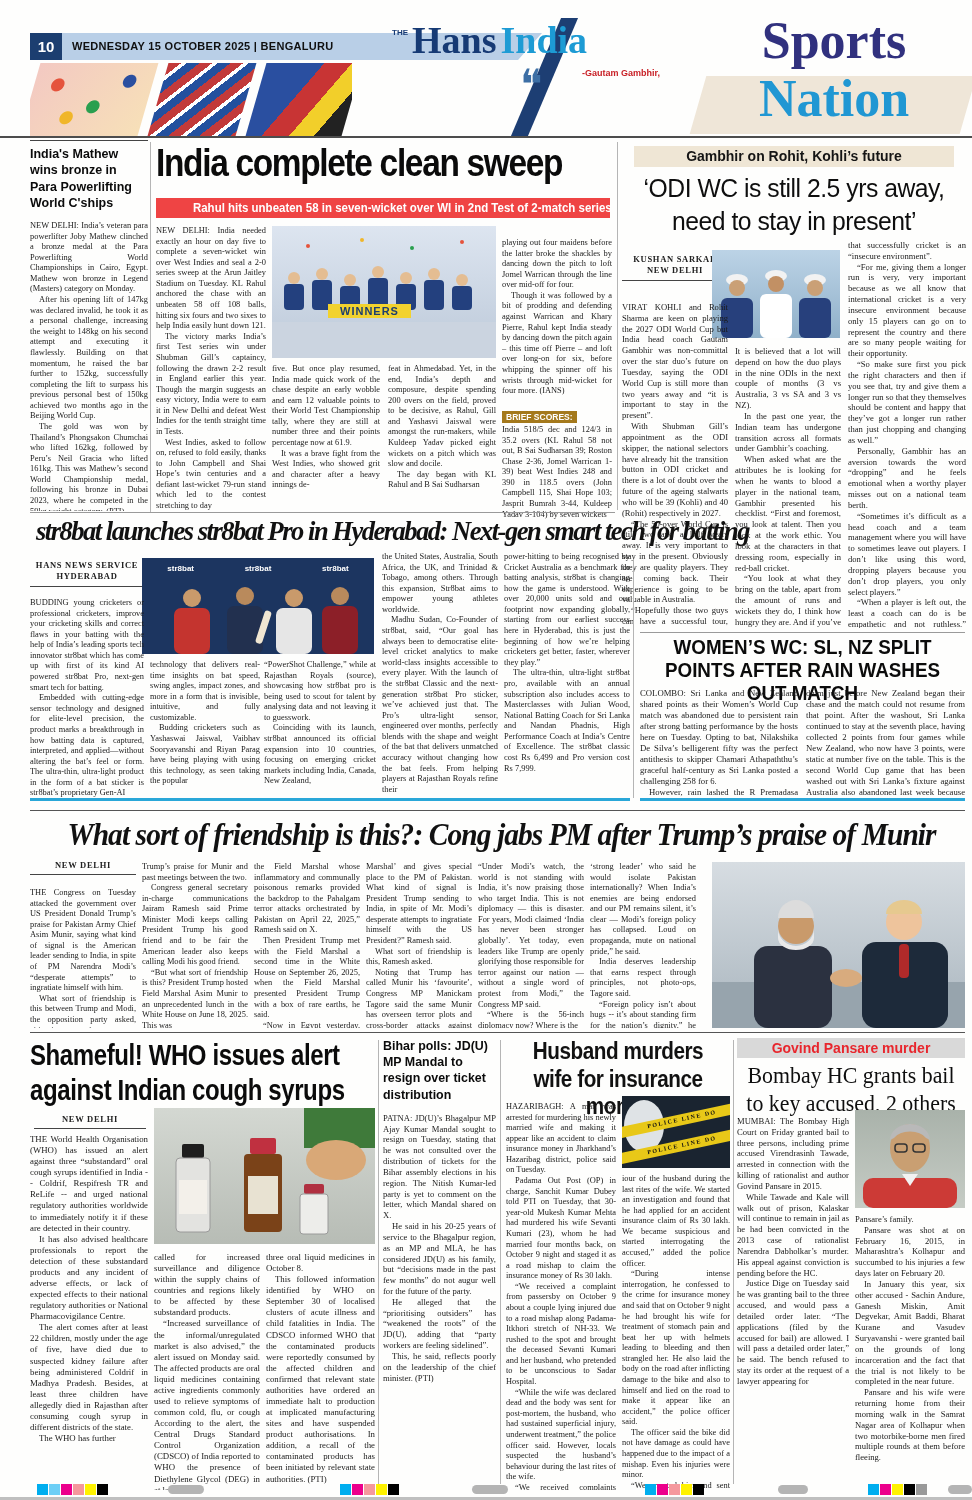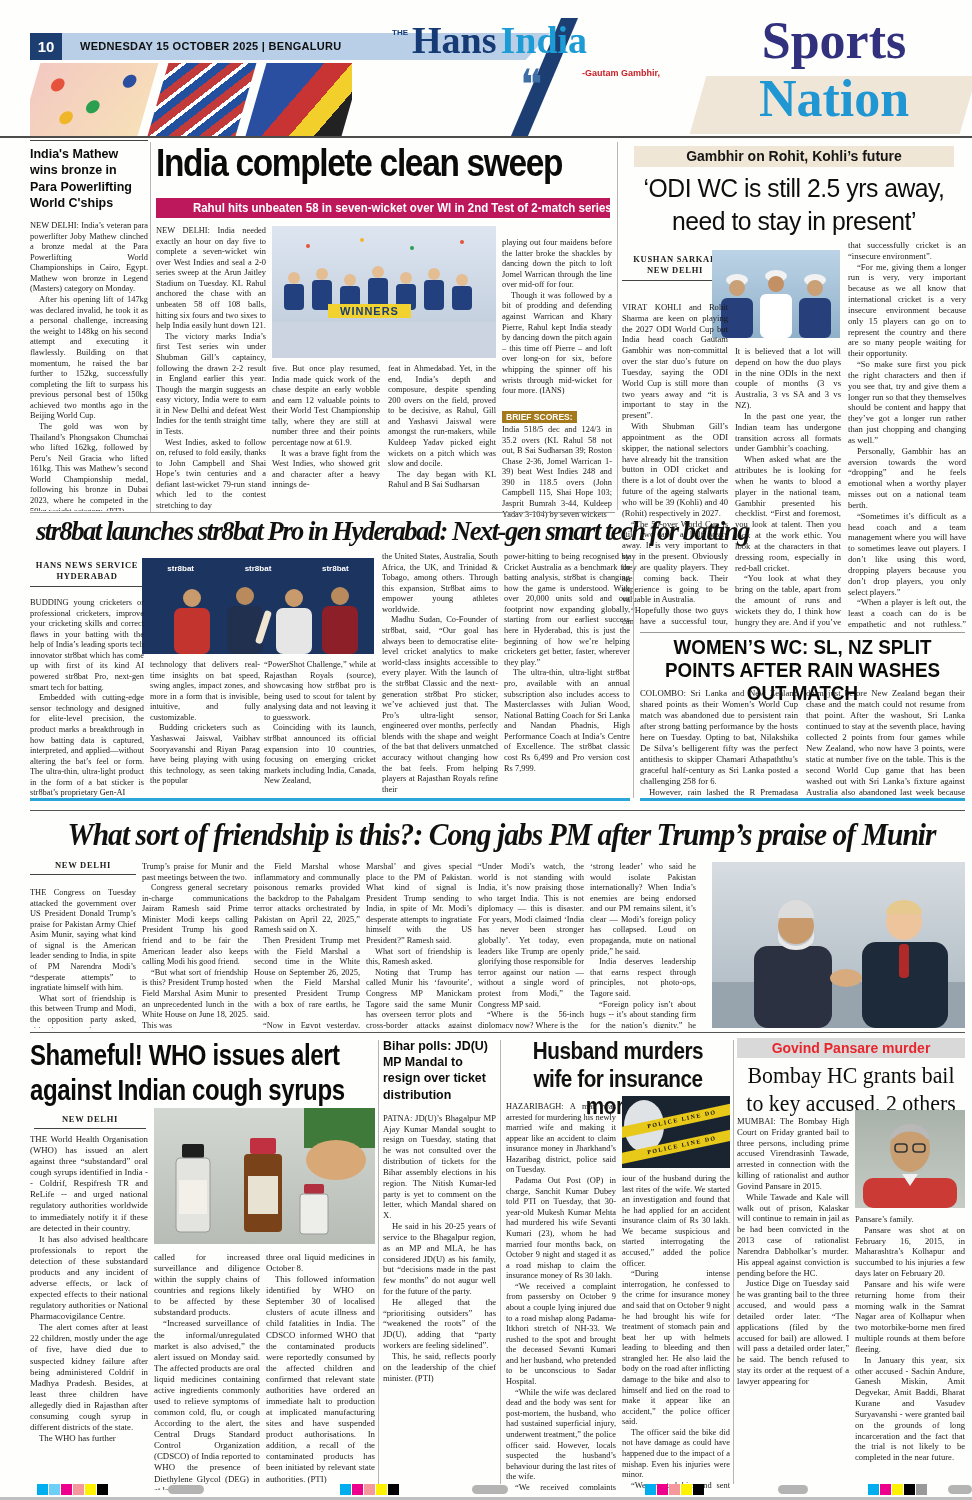--- a/index.html
+++ b/index.html
@@ -18,28 +18,28 @@
   .hl-ital{font-family:"Liberation Serif",serif;font-style:italic;font-weight:normal;color:#111;}
   .kicker{font-family:"Liberation Sans",sans-serif;font-weight:bold;text-align:center;}
   .byline{font-size:8.5px;font-weight:bold;letter-spacing:.7px;text-align:center;color:#222;line-height:1.35;}
   .byrule{border-bottom:1px solid #444;}
   .vrule{position:absolute;width:1px;background:#b5b5b5;}
   .hrule{position:absolute;height:1px;background:#9a9a9a;}
   .cyanrule{position:absolute;height:3px;background:#2aa7d8;}
   
   .numbox{background:#1c3e70;color:#fff;font-weight:bold;font-size:15px;text-align:center;line-height:27px;}
   .dateband{background:#b9cfe7;color:#101010;font-weight:bold;font-size:11px;line-height:27px;
-            padding-left:18px;letter-spacing:.3px;clip-path:polygon(0 0,100% 0,95% 100%,0 100%);}
+            padding-left:10px;letter-spacing:.3px;clip-path:polygon(0 0,100% 0,95% 100%,0 100%);}
   .slash{background:#1d3e73;transform:skewX(-23deg);}
   .slice{position:absolute;top:0;height:100%;transform:skewX(-16deg);}
   .quotetxt{font-weight:bold;font-size:9px;line-height:1.55;text-align:right;color:#1c1c1c;}
   .quoteattr{color:#c81f25;font-weight:bold;font-size:9px;text-align:right;margin-top:2px;}
   .brandserif{font-family:"Liberation Serif",serif;font-weight:bold;}
   
-  .redbar{background:#be185d;color:#fff;text-align:left;}
+  .redbar{background:#ef4444;color:#fff;text-align:left;}
   .redbar span{display:inline-block;font-weight:bold;font-size:13.5px;line-height:20px;white-space:nowrap;
                transform:scaleX(.85);transform-origin:center;}
   .scorelabel{display:inline-block;background:#a4791c;color:#fff;font-weight:bold;font-size:8.5px;
               padding:1px 4px;margin:4px 0 2px 0;}
   .photo{position:absolute;overflow:hidden;}
   .banner{position:absolute;background:#f2d22e;color:#1c3e70;font-weight:bold;font-size:11px;
           padding:1px 12px;letter-spacing:1px;}
   .tape{position:absolute;background:#e8c818;color:#111;font-weight:bold;font-size:6px;
         letter-spacing:1.5px;line-height:11px;text-align:center;transform:rotate(-12deg);}
   .logostrip{position:absolute;top:6px;left:0;right:0;display:flex;justify-content:space-around;
@@ -443,22 +443,22 @@
         <rect x="40" y="34" width="12" height="8" rx="3" fill="none" stroke="#333" stroke-width="1.5"></rect>
         <rect x="58" y="34" width="12" height="8" rx="3" fill="none" stroke="#333" stroke-width="1.5"></rect>
         <rect x="8" y="68" width="94" height="30" rx="10" fill="#cc3a36"></rect>
         <path d="M47 64 L55 76 L63 64 Z" fill="#f2f2f2"></path>
       </svg>
     </div>
 
     <div class="abs bodytxt" style="left:118px;top:176px;width:110px;height:276px;font-size:8.6px">
         <p>Pansare’s family.</p>
         <p>Pansare was shot at on February 16, 2015, in Maharashtra’s Kolhapur and succumbed to his injuries a few days later on February 20.</p>
+        <p>In January this year, six other accused - Sachin Andure, Ganesh Miskin, Amit Degvekar, Amit Baddi, Bharat Kurane and Vasudev Suryavanshi - were granted bail on the grounds of long incarceration and the fact that the trial is not likely to be completed in the near future.</p>
         <p>Pansare and his wife were returning home from their morning walk in the Samrat Nagar area of Kolhapur when two motorbike-borne men fired multiple rounds at them before fleeing.</p>
-        <p>In January this year, six other accused - Sachin Andure, Ganesh Miskin, Amit Degvekar, Amit Baddi, Bharat Kurane and Vasudev Suryavanshi - were granted bail on the grounds of long incarceration and the fact that the trial is not likely to be completed in the near future.</p>
       </div>
   </section>
 
   <div class="abs" style="left:0;top:1484px;width:972px;height:12px">
     <div class="pm" style="left:37px;background:#00aeef"></div>
       <div class="pm" style="left:49px;background:#6dcff6"></div>
     <div class="pm" style="left:61px;background:#ec008c"></div>
       <div class="pm" style="left:73px;background:#f5989d"></div>
     <div class="pm" style="left:85px;background:#fff200"></div>
       <div class="pm" style="left:97px;background:#000"></div>

